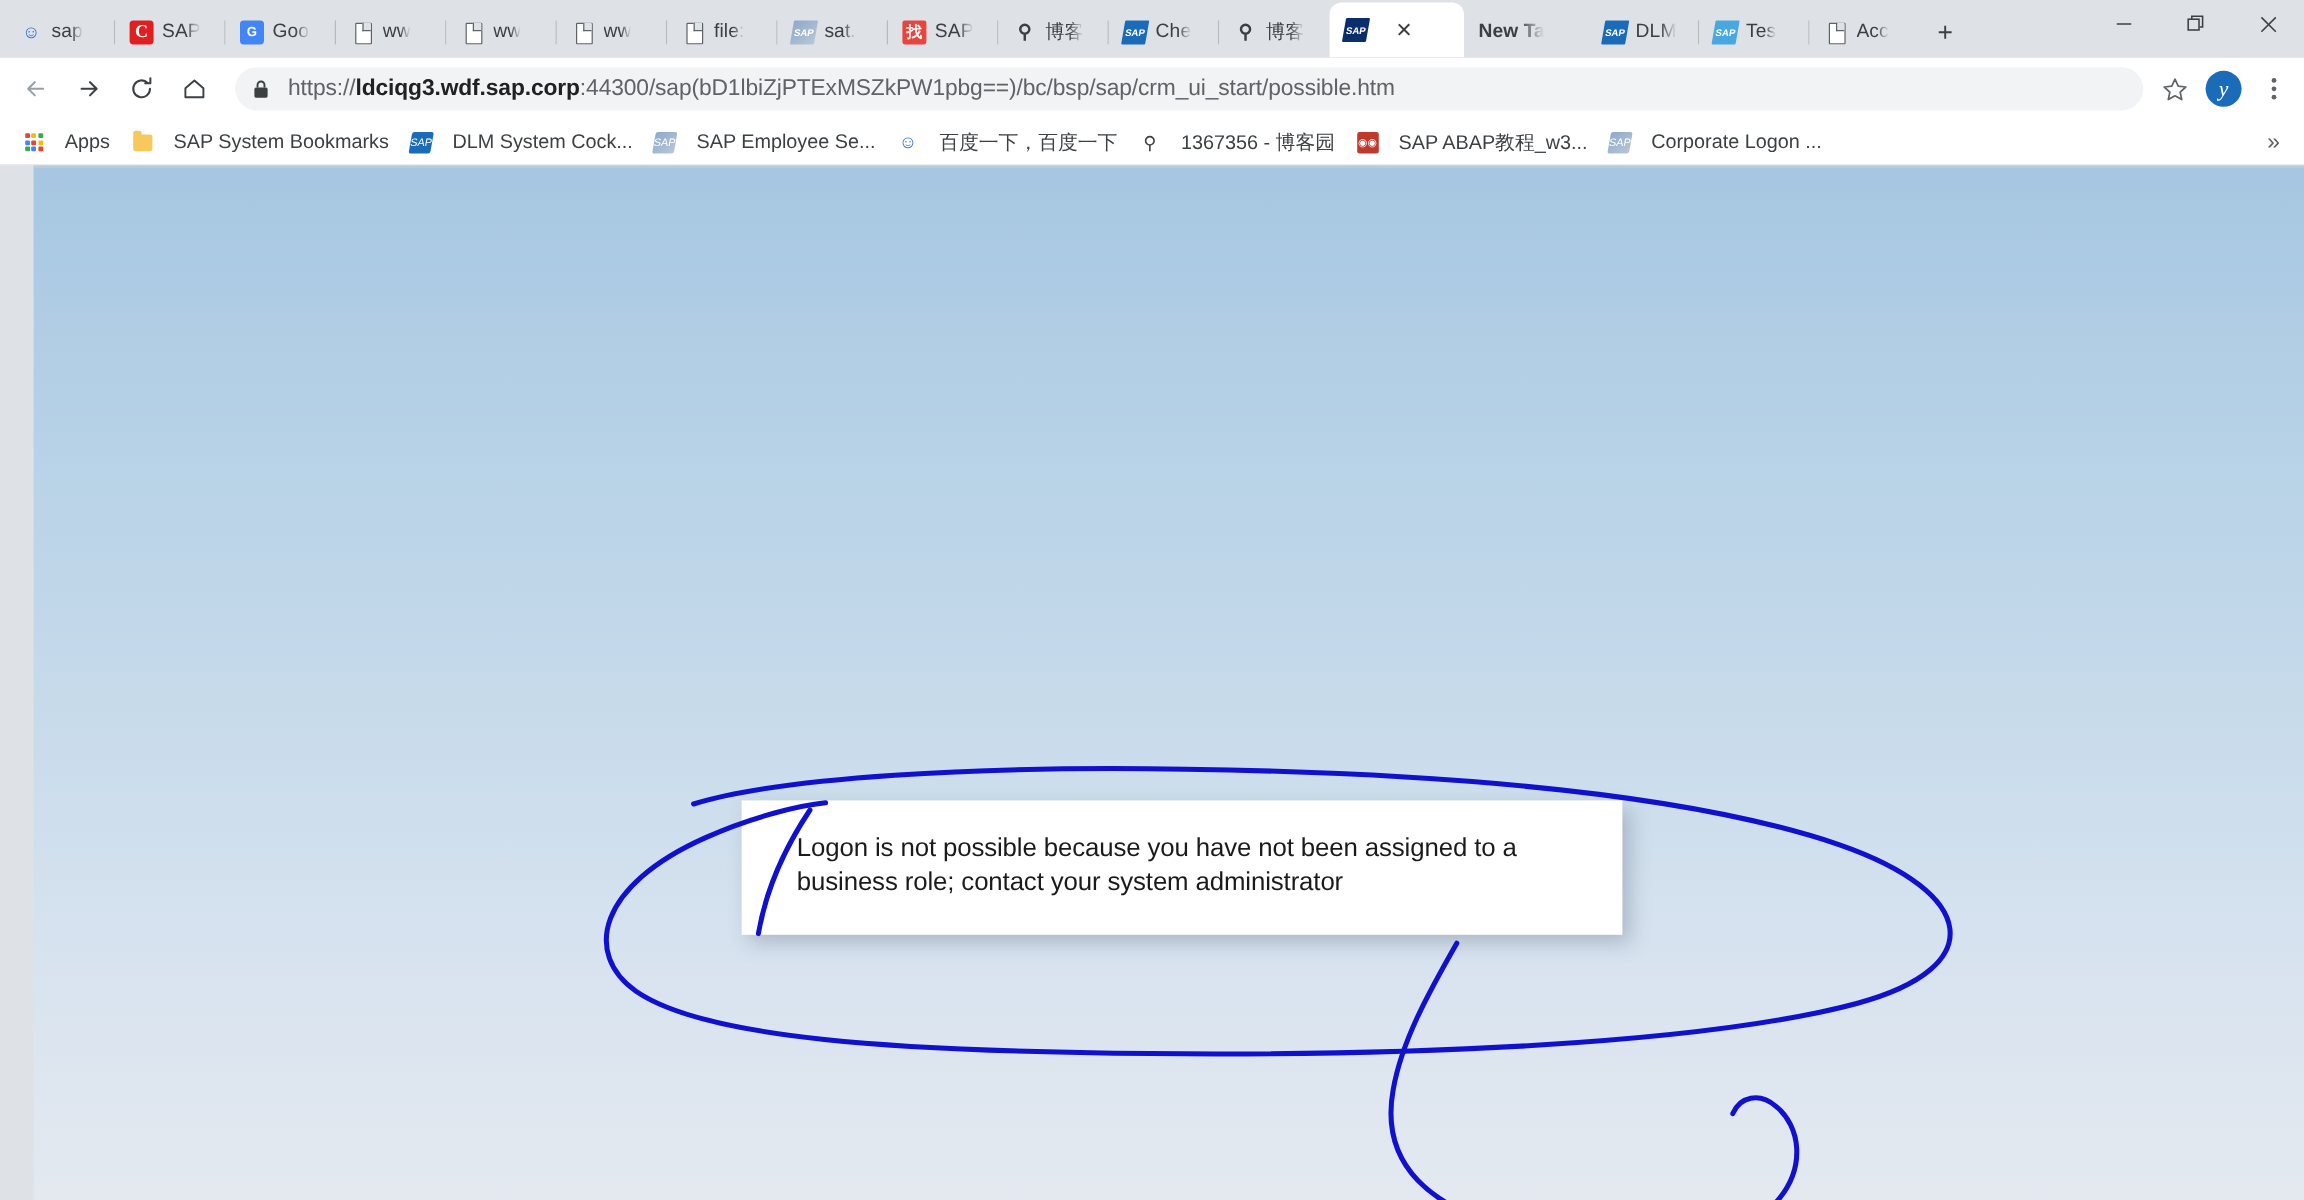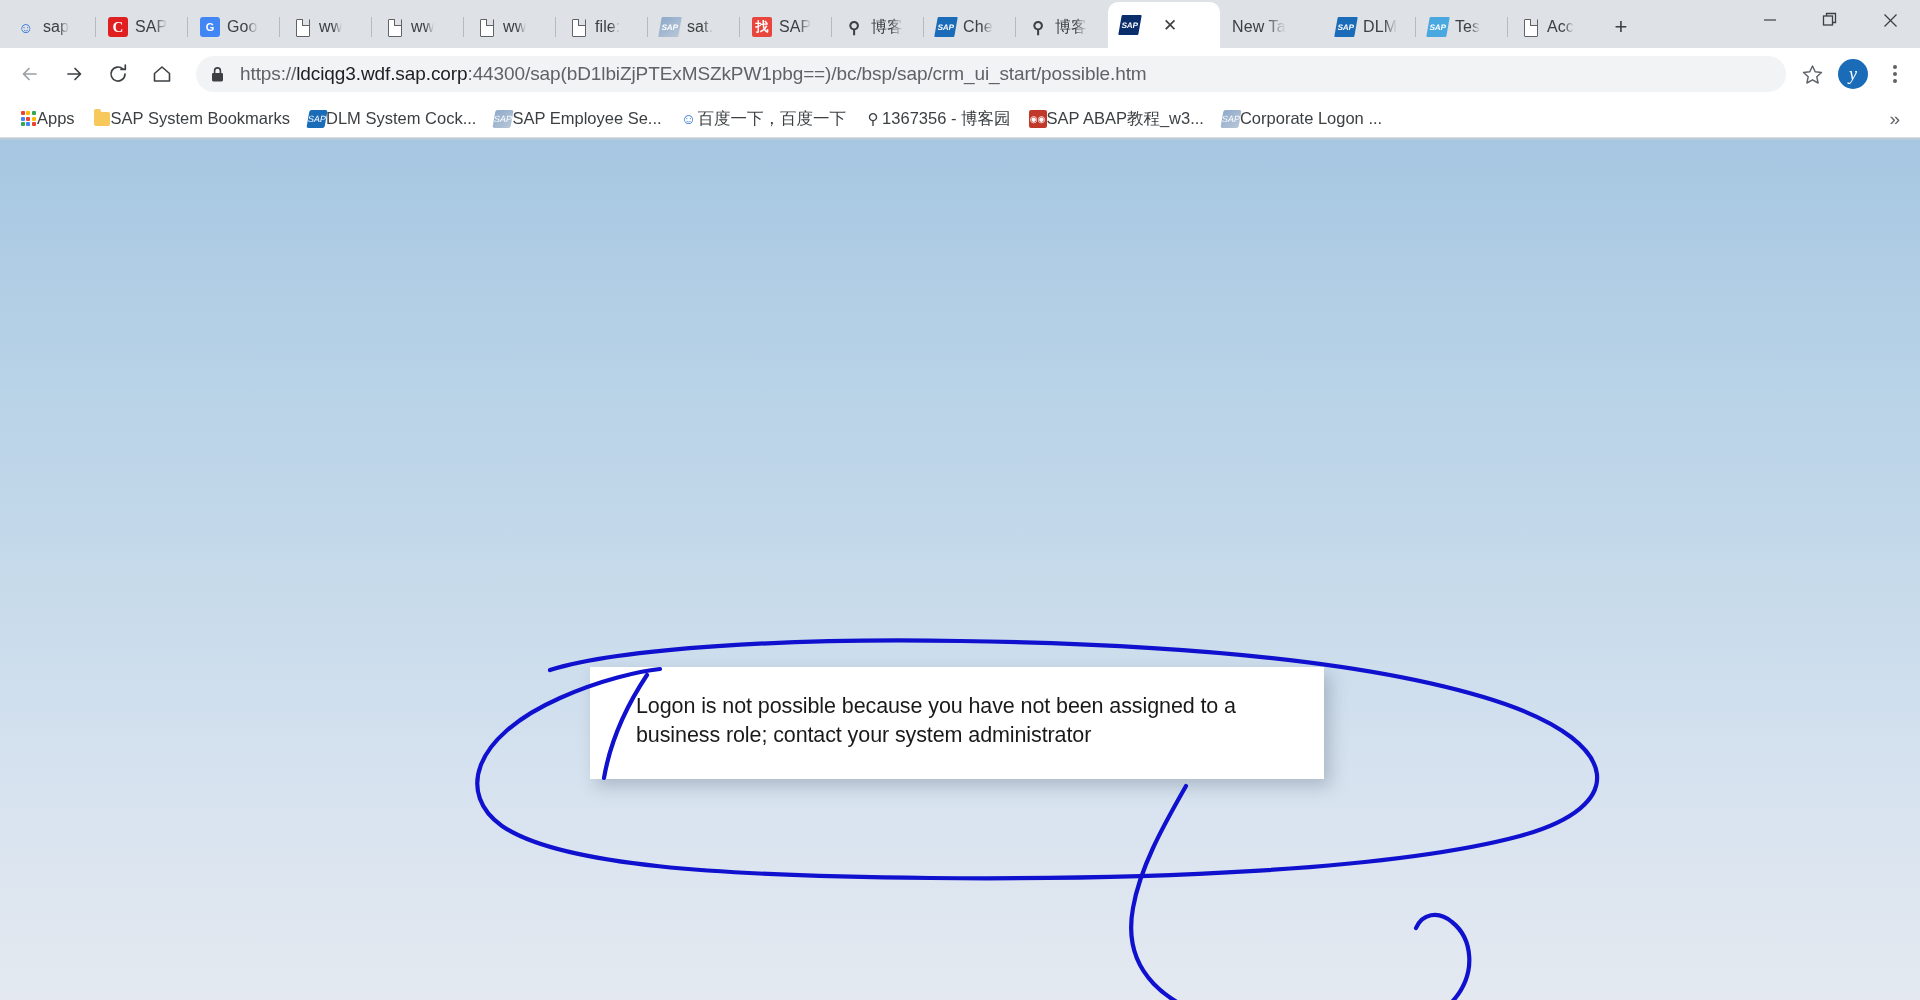--- a/index.html
+++ b/index.html
@@ -73,21 +73,21 @@
   .tab.active {
     background: #fff;
     border-radius: 10px 10px 0 0;
     width: 112px;
     height: 46px;
     z-index: 3;
   }
   .tab.active::after { display: none; }
   .tab.active .tab-title { color: #202124; }
 
-  .tab.wide { width: 104px; }
+  .tab.wide { width: 104px; font-weight: bold; }
 
   .favicon {
     width: 20px; height: 20px;
     flex: 0 0 20px;
     display: flex;
     align-items: center;
     justify-content: center;
     font-size: 10px;
     font-weight: bold;
     border-radius: 2px;
@@ -204,21 +204,21 @@
     min-width: 0;
   }
   .lock-icon { flex: 0 0 18px; margin-right: 12px; display:flex; align-items:center;}
   .url-text {
     font-size: 19px;
     color: #5f6368;
     white-space: nowrap;
     overflow: hidden;
     letter-spacing: -0.1px;
   }
-  .url-text .host { color: #202124; font-weight: 400; }
+  .url-text .host { color: #202124; font-weight: 700; }
 
   .star-btn {
     width: 36px; height: 36px;
     display:flex; align-items:center; justify-content:center;
     border-radius: 50%;
     flex: 0 0 36px;
     margin-right: 8px;
   }
   .avatar {
     width: 30px; height: 30px;
@@ -245,21 +245,21 @@
     background: #fff;
     display: flex;
     align-items: center;
     padding: 0 10px;
     flex: 0 0 38px;
     border-bottom: 1px solid #dadce0;
   }
   .bm {
     display: flex;
     align-items: center;
-    gap: 0;
+    gap: 17px;
     padding: 4px 9px;
     border-radius: 4px;
     flex: 0 0 auto;
     max-width: 250px;
   }
   .bm-label {
     font-size: 16.5px;
     color: #3c4043;
     white-space: nowrap;
     overflow: hidden;
@@ -290,20 +290,21 @@
     padding: 0 10px;
     flex: 0 0 auto;
   }
 
   
   .page {
     flex: 1 1 auto;
     position: relative;
     background: linear-gradient(to bottom, #a6c6e1 0%, #b4d0e6 22%, #c4d9ea 48%, #d6e2ef 74%, #e4e9f0 100%);
     overflow: hidden;
+    margin-left: 28px;
   }
   .page-top-line {
     position: absolute; top: 0; left: 0; right: 0; height: 2px;
     background: #b9cbd9;
   }
 
   
   .msg-dialog {
     position: absolute;
     left: 590px;

